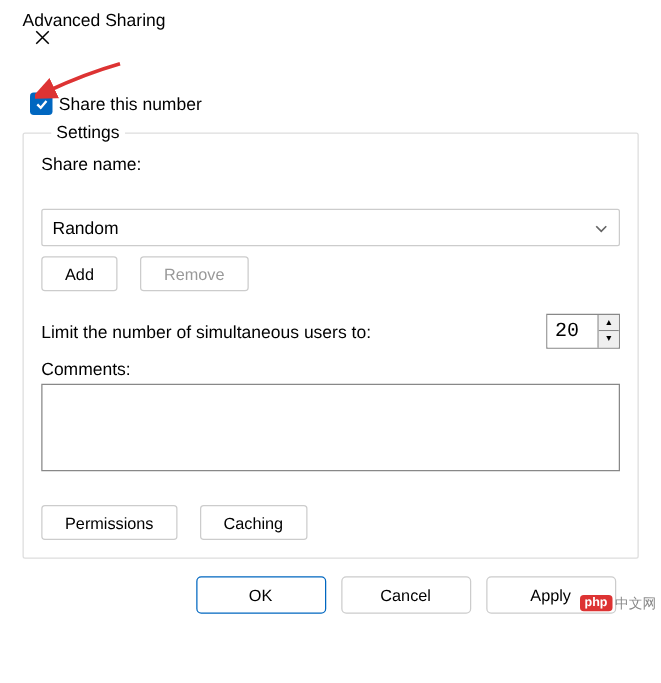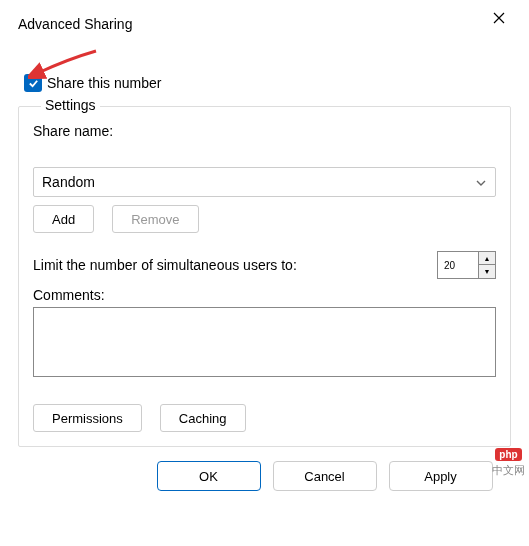--- a/index.html
+++ b/index.html
@@ -7,23 +7,24 @@
       font-family: "Segoe UI", Tahoma, sans-serif;
       font-size: 13px;
       background: #fff;
       width: 529px;
       height: 546px;
       position: relative;
     }
     .titlebar {
       display: flex;
       justify-content: space-between;
-      align-items: flex-end;
+      align-items: flex-start;
       padding: 8px 14px 8px 18px;
       height: 40px;
+      flex-direction: column;
     }
     .titlebar-title {
       font-size: 14px;
     }
     .close-btn {
       width: 32px;
       height: 28px;
       display: flex;
       align-items: center;
       justify-content: center;
@@ -132,22 +133,22 @@
     }
     .spinner {
       display: flex;
       border: 1px solid #888;
     }
     .spinner-input {
       width: 40px;
       height: 26px;
       border: none;
       padding: 0 6px;
-      font-size: 10px;
-      font-family: Liberation Sans, sans-serif;
+      font-size: 16px;
+      font-family: Liberation Mono, monospace;
     }
     .spinner-buttons {
       display: flex;
       flex-direction: column;
       border-left: 1px solid #888;
     }
     .spinner-btn {
       width: 16px;
       height: 13px;
       border: none;
@@ -191,27 +192,26 @@
       cursor: pointer;
       font-family: inherit;
     }
     .dialog-btn.primary {
       border: 1px solid #0067c0;
       color: #000;
     }
     .watermark {
       position: absolute;
       right: 4px;
-      bottom: 68px;
+      bottom: 56px;
       font-size: 11px;
       color: #888;
       display: flex;
       align-items: center;
       gap: 2px;
-      flex-direction: column;
     }
     .watermark-badge {
       background: #d33;
       color: #fff;
       padding: 1px 4px;
       border-radius: 3px;
       font-size: 10px;
       font-weight: bold;
     }
   </style>

